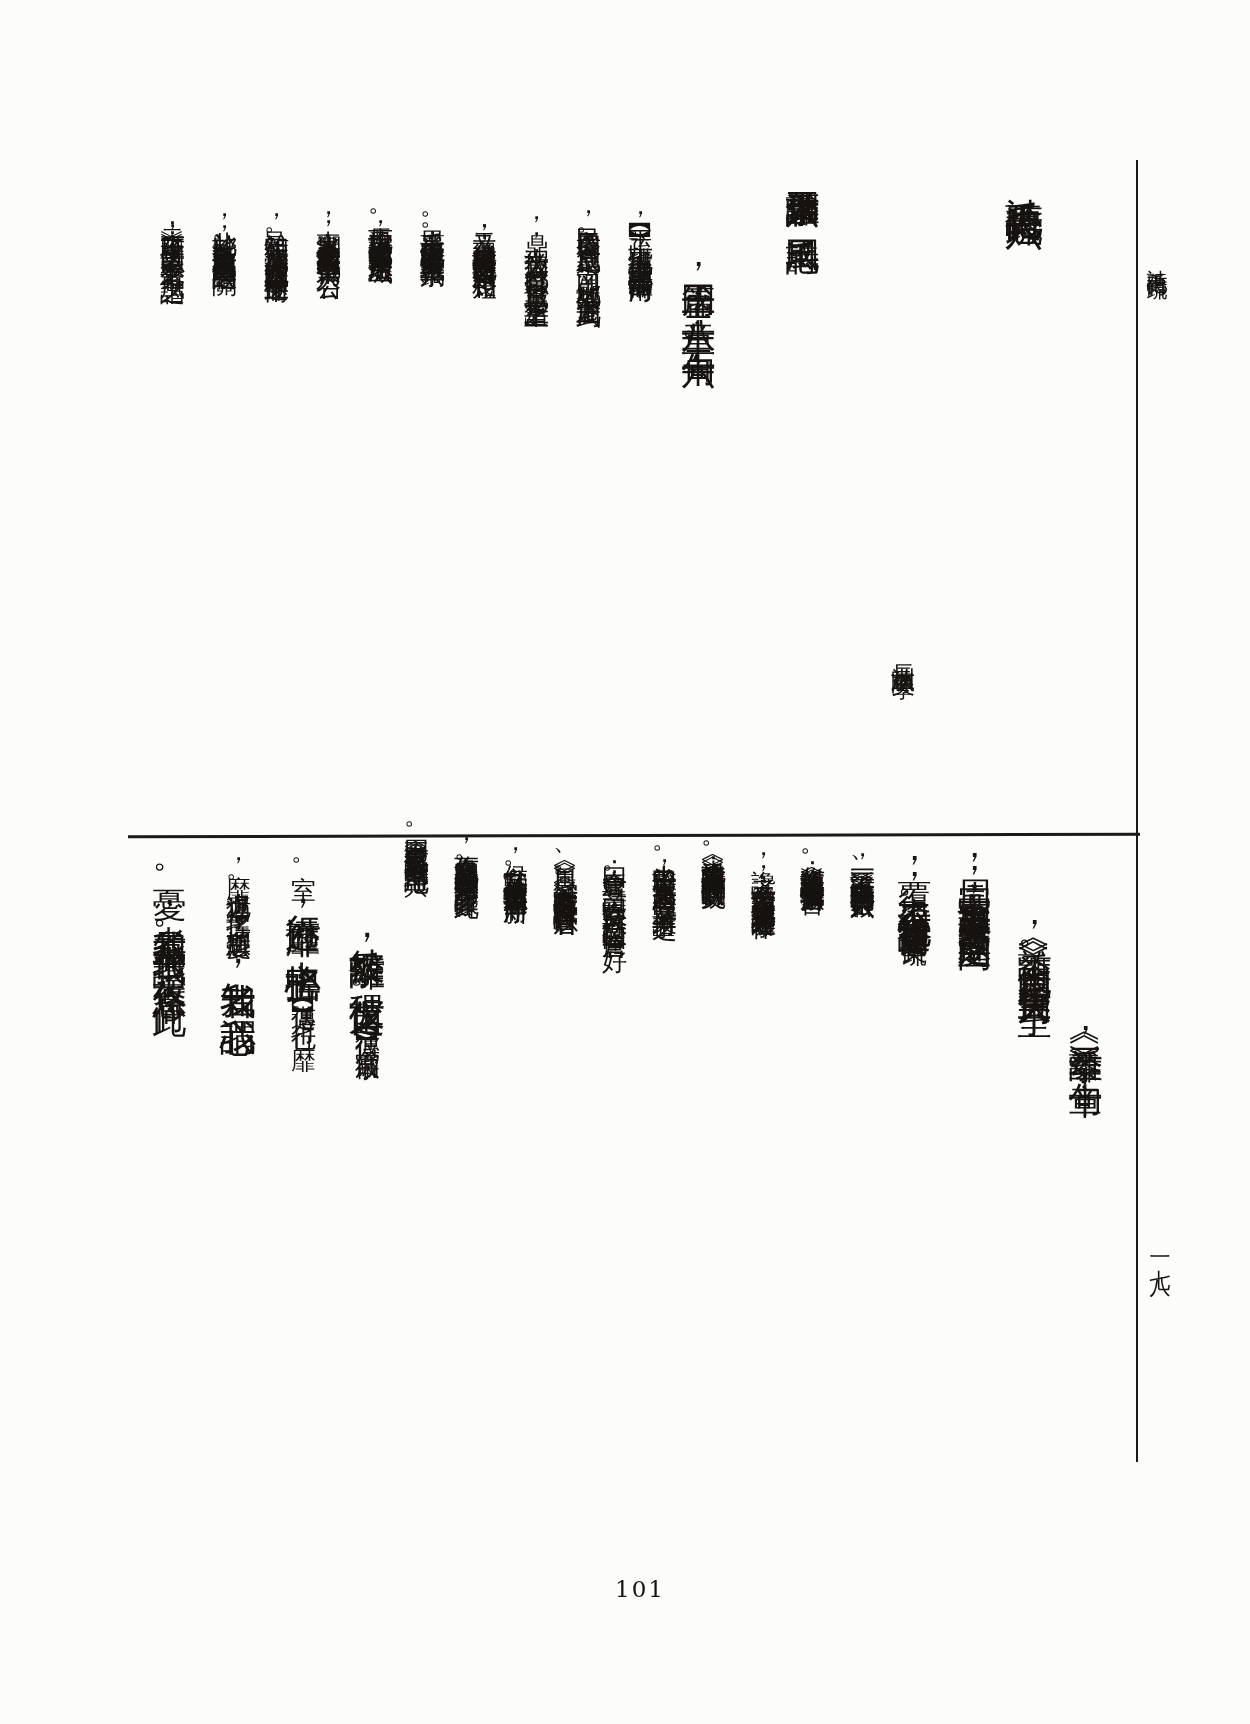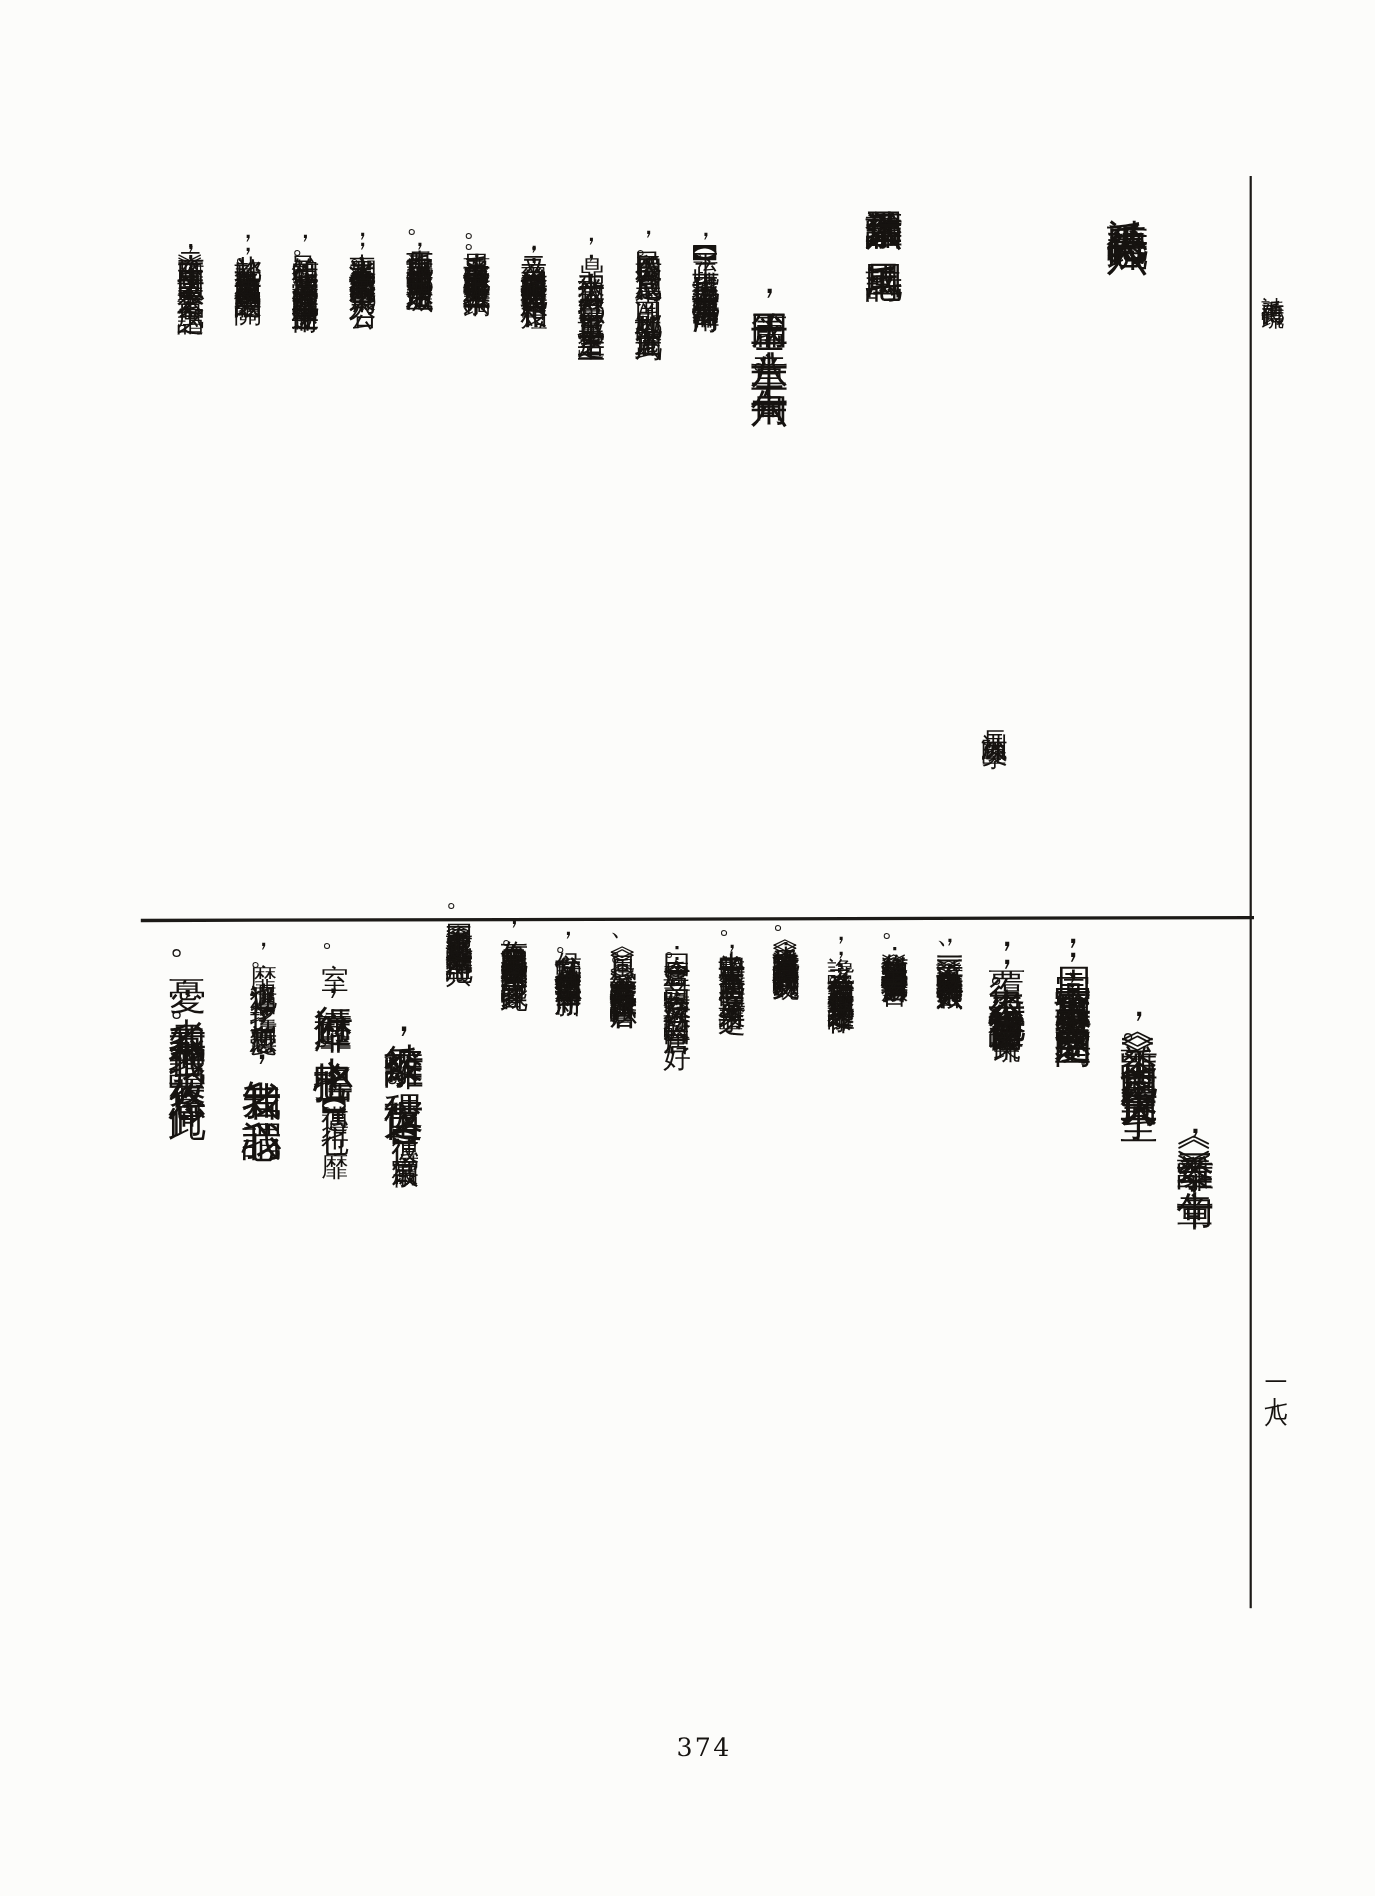--- a/index.html
+++ b/index.html
@@ -122,15 +122,15 @@
 
     <div class="vcol" style="left:220px;top:856px;">
       <span class="seg fs-small">靡，猶遲遲也。搖搖，憂無所愬。</span><span class="seg fs-verse2 pad22">知我者，謂我心</span>
     </div>
 
     <div class="vcol fs-bigc" style="left:152px;top:862px;">
       <span class="seg">憂。</span><span class="seg pad18">不知我者，謂我何求。</span><span class="seg pad12">悠悠蒼天，此何</span>
     </div>
   </div>
 
-  <div class="pageno">374</div>
+  <div class="pageno">101</div>
 
 </div>
 
 </body></html>

